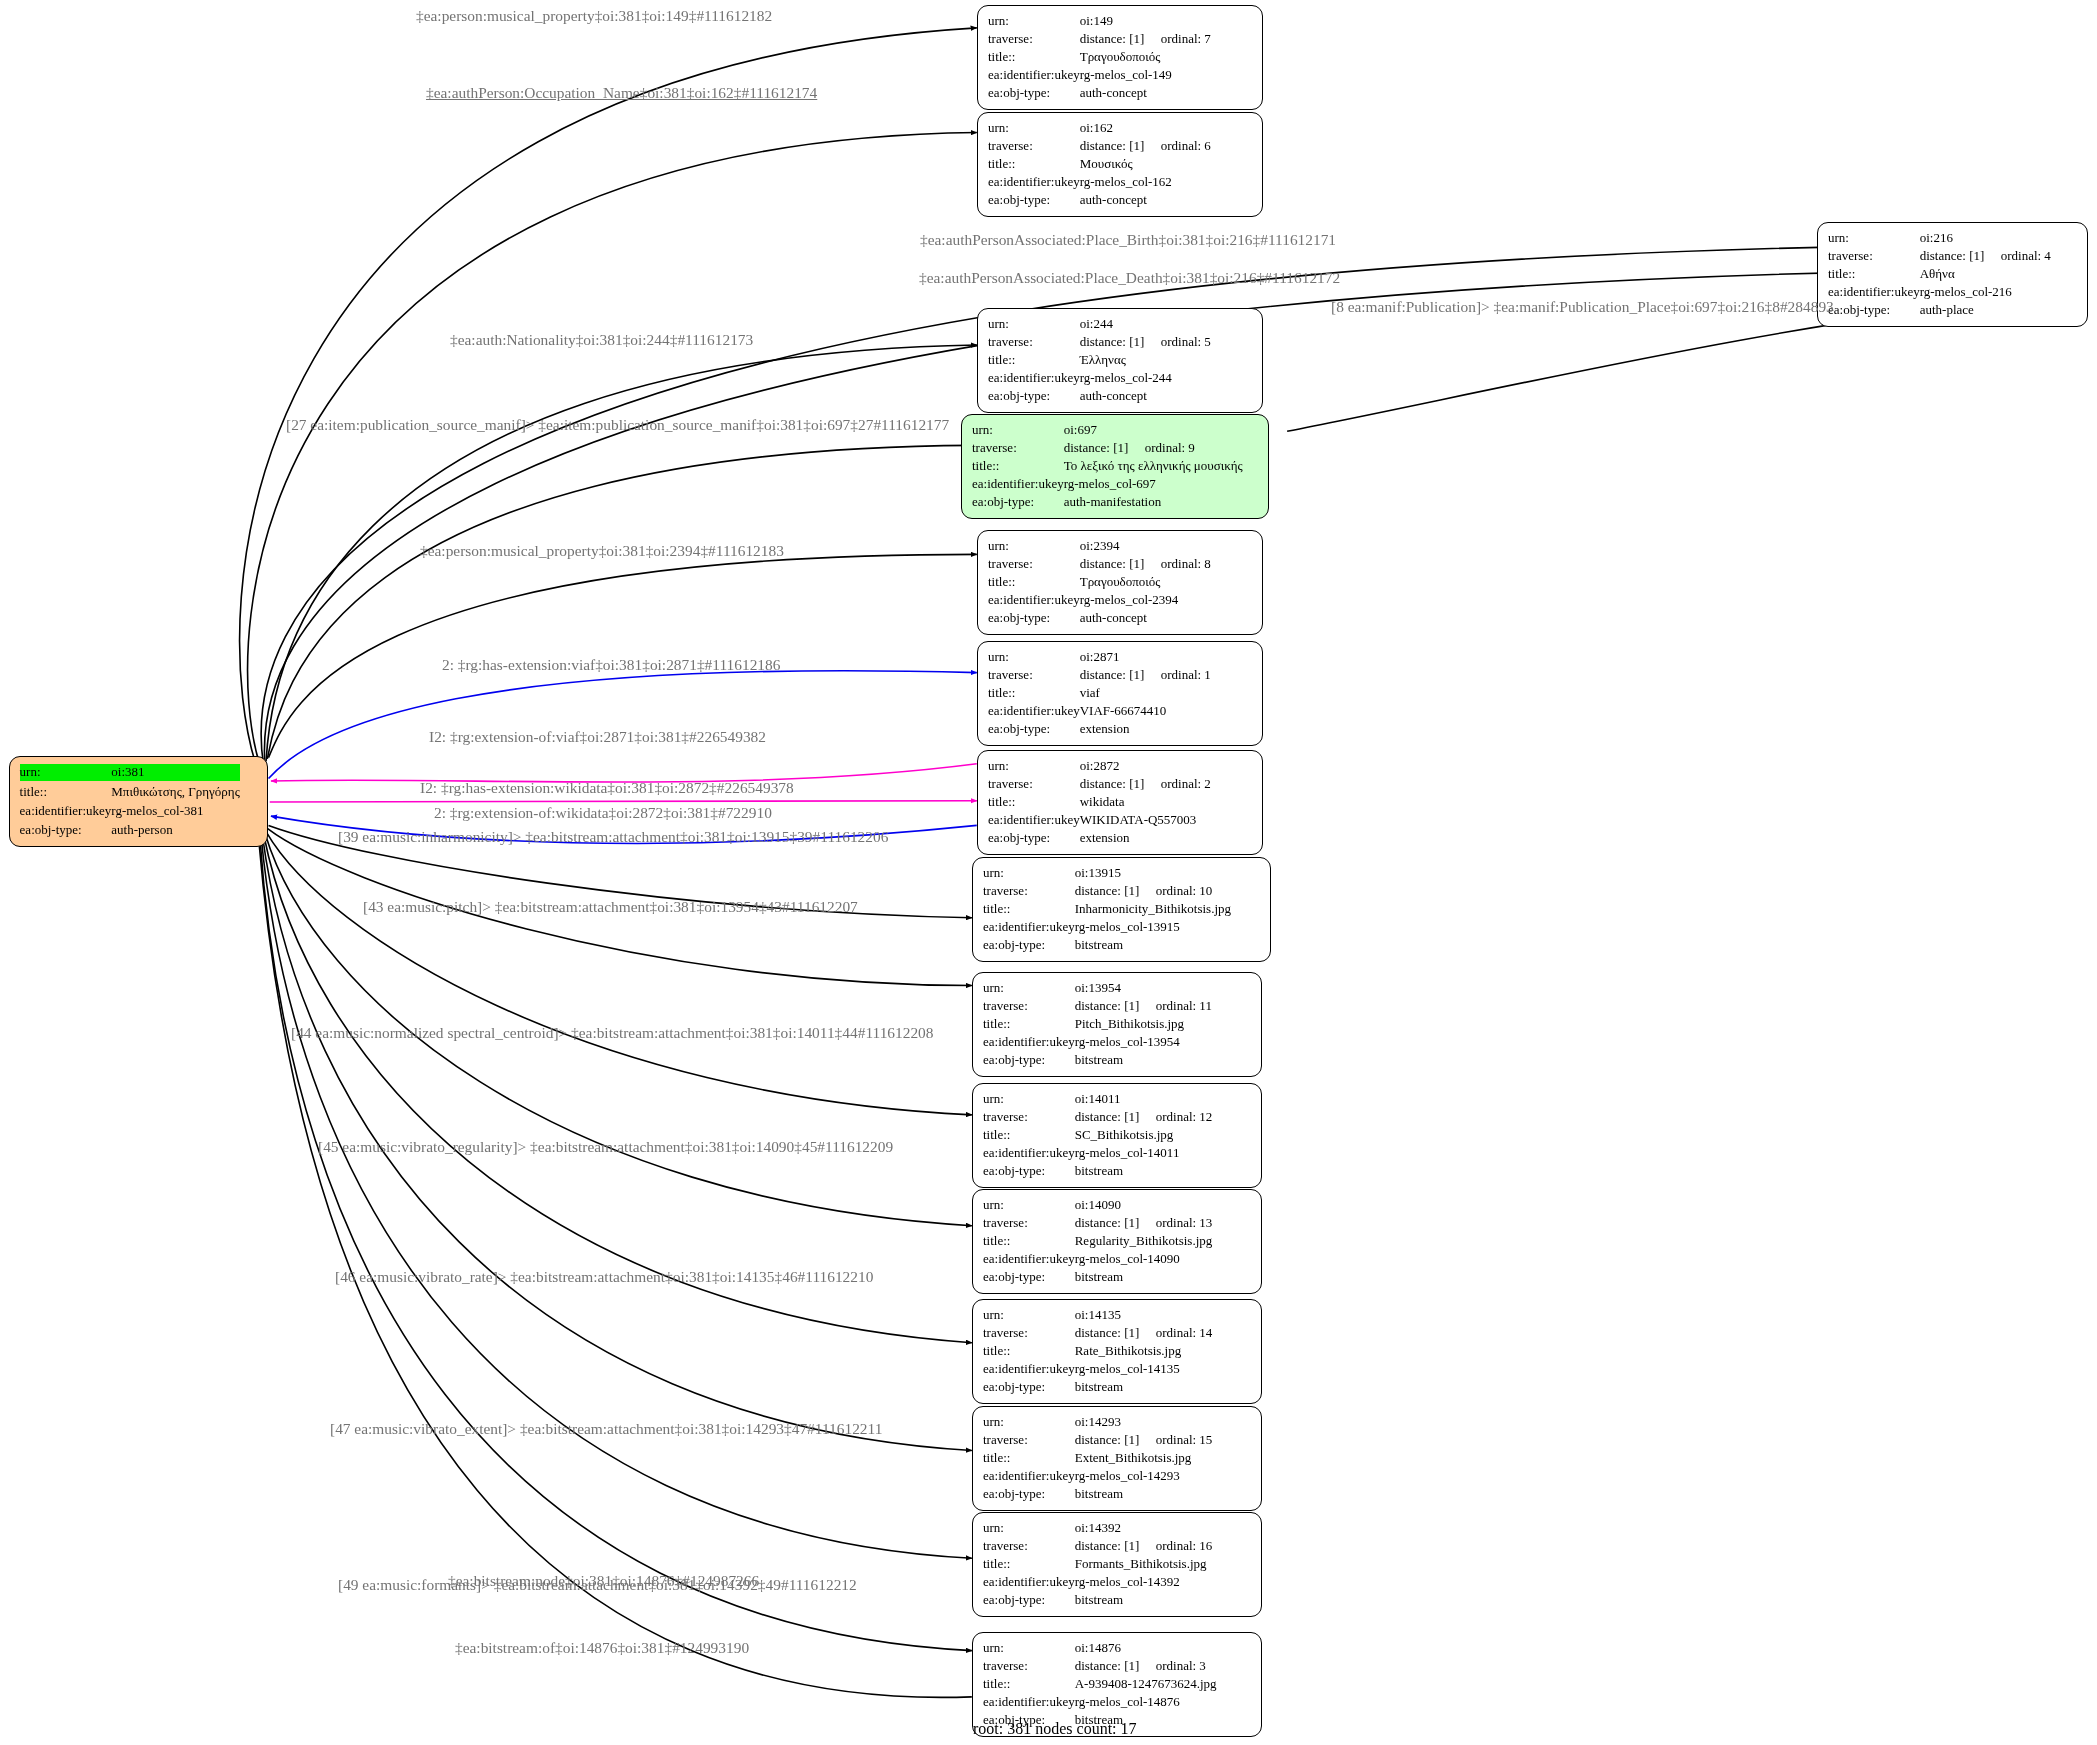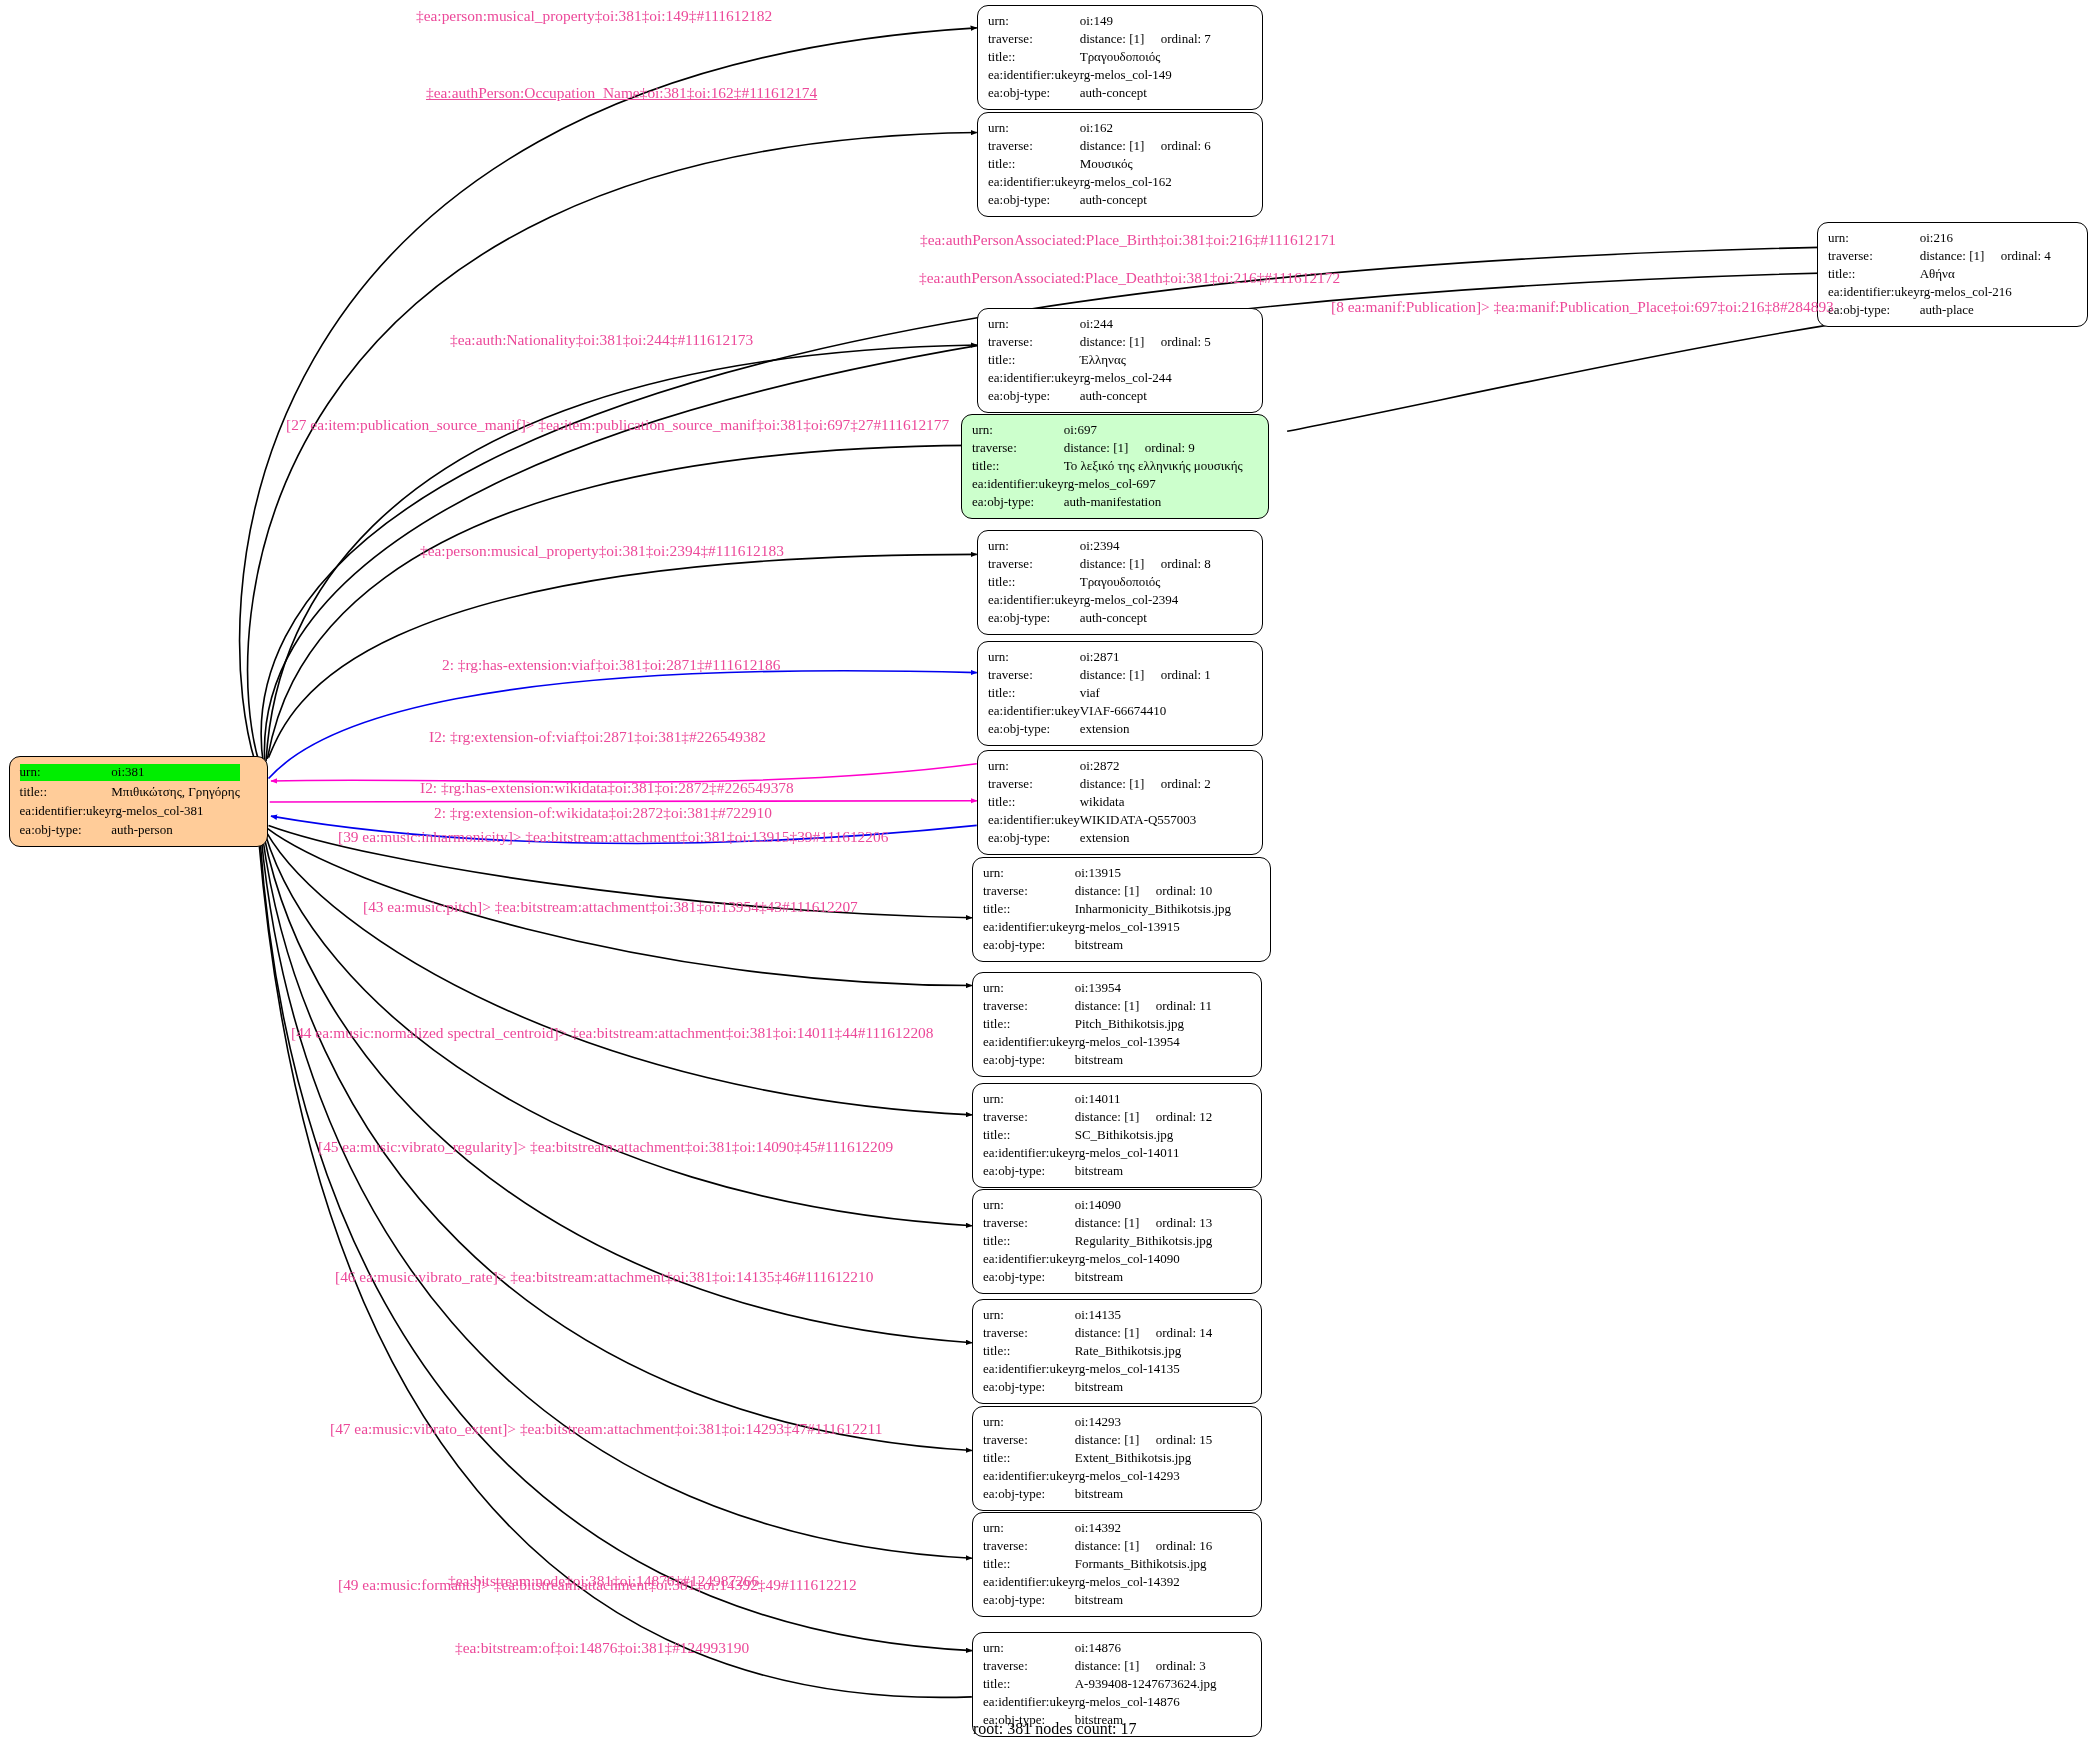--- a/index.html
+++ b/index.html
@@ -9,21 +9,21 @@
   .node{position:absolute;border:1.2px solid #000;border-radius:11px;background:#fff;
         box-sizing:border-box;padding:6.2px 8.6px 6.2px 10px;}
   .node.root{background:#ffcc99;}
   .node.green{background:#ccffcc;}
   table.kv{border-collapse:collapse;font-size:13px;line-height:1.30;}
   table.kv td{padding:0.6px 0;vertical-align:top;white-space:nowrap;}
   td.k{padding-right:11px;}
   td.v{}
   .hl{background:#00ee00;display:block;}
   .trav .d{display:inline-block;min-width:81px;}
-  .elabel{position:absolute;font-size:15.4px;white-space:nowrap;color:#ec4899;
+  .elabel{position:absolute;font-size:15.4px;white-space:nowrap;color:#737373;
            font-family:"Liberation Serif", serif;}
   .footer{position:absolute;font-size:16px;text-align:right;}
   .root table.kv td{padding:1.2px 0;}
   .root td.k{padding-right:13.6px;}
 </style>
 </head>
 <body>
 
 <div id="canvas">
 

